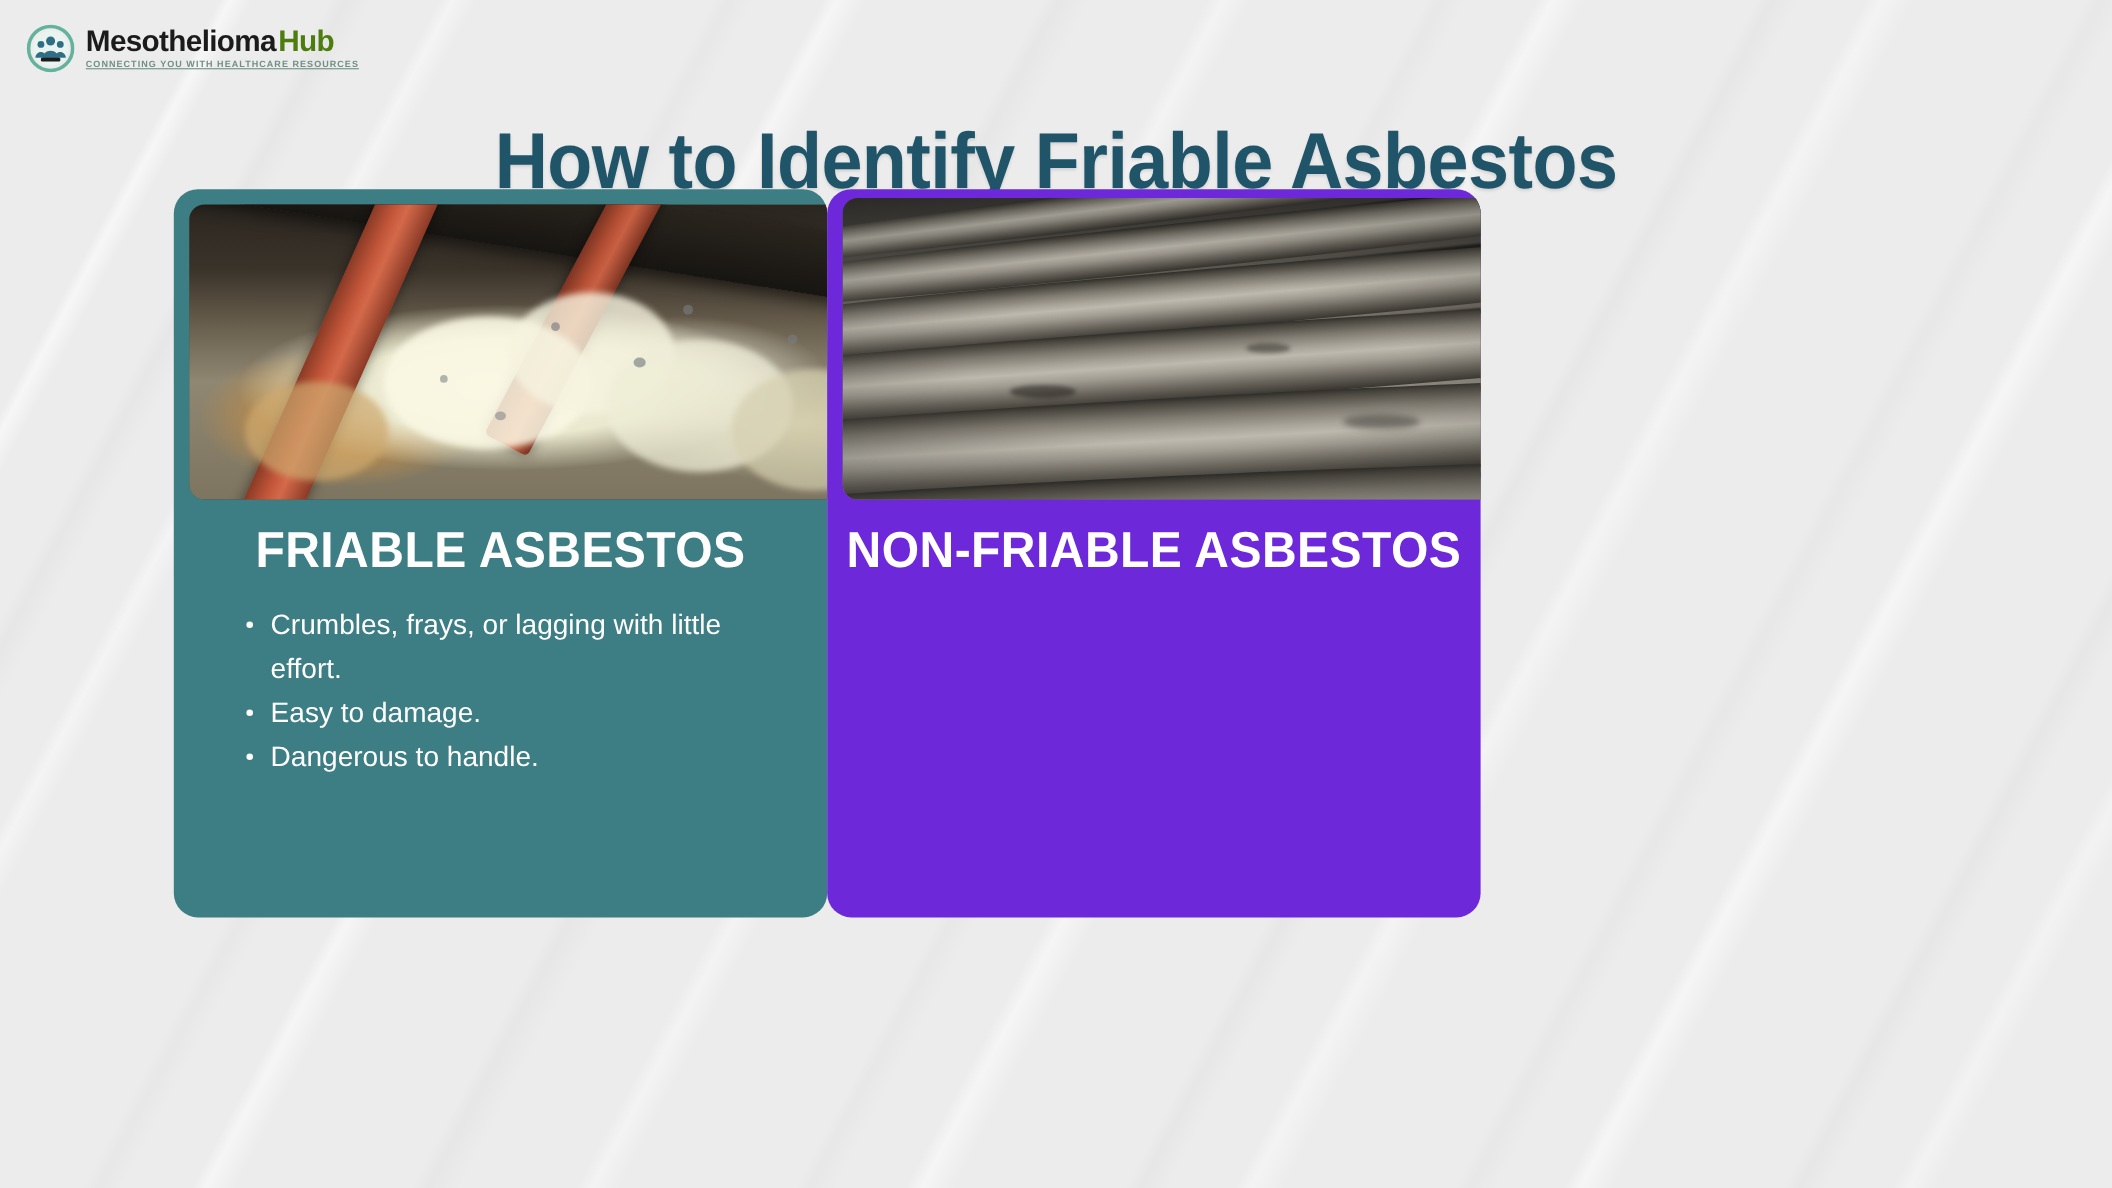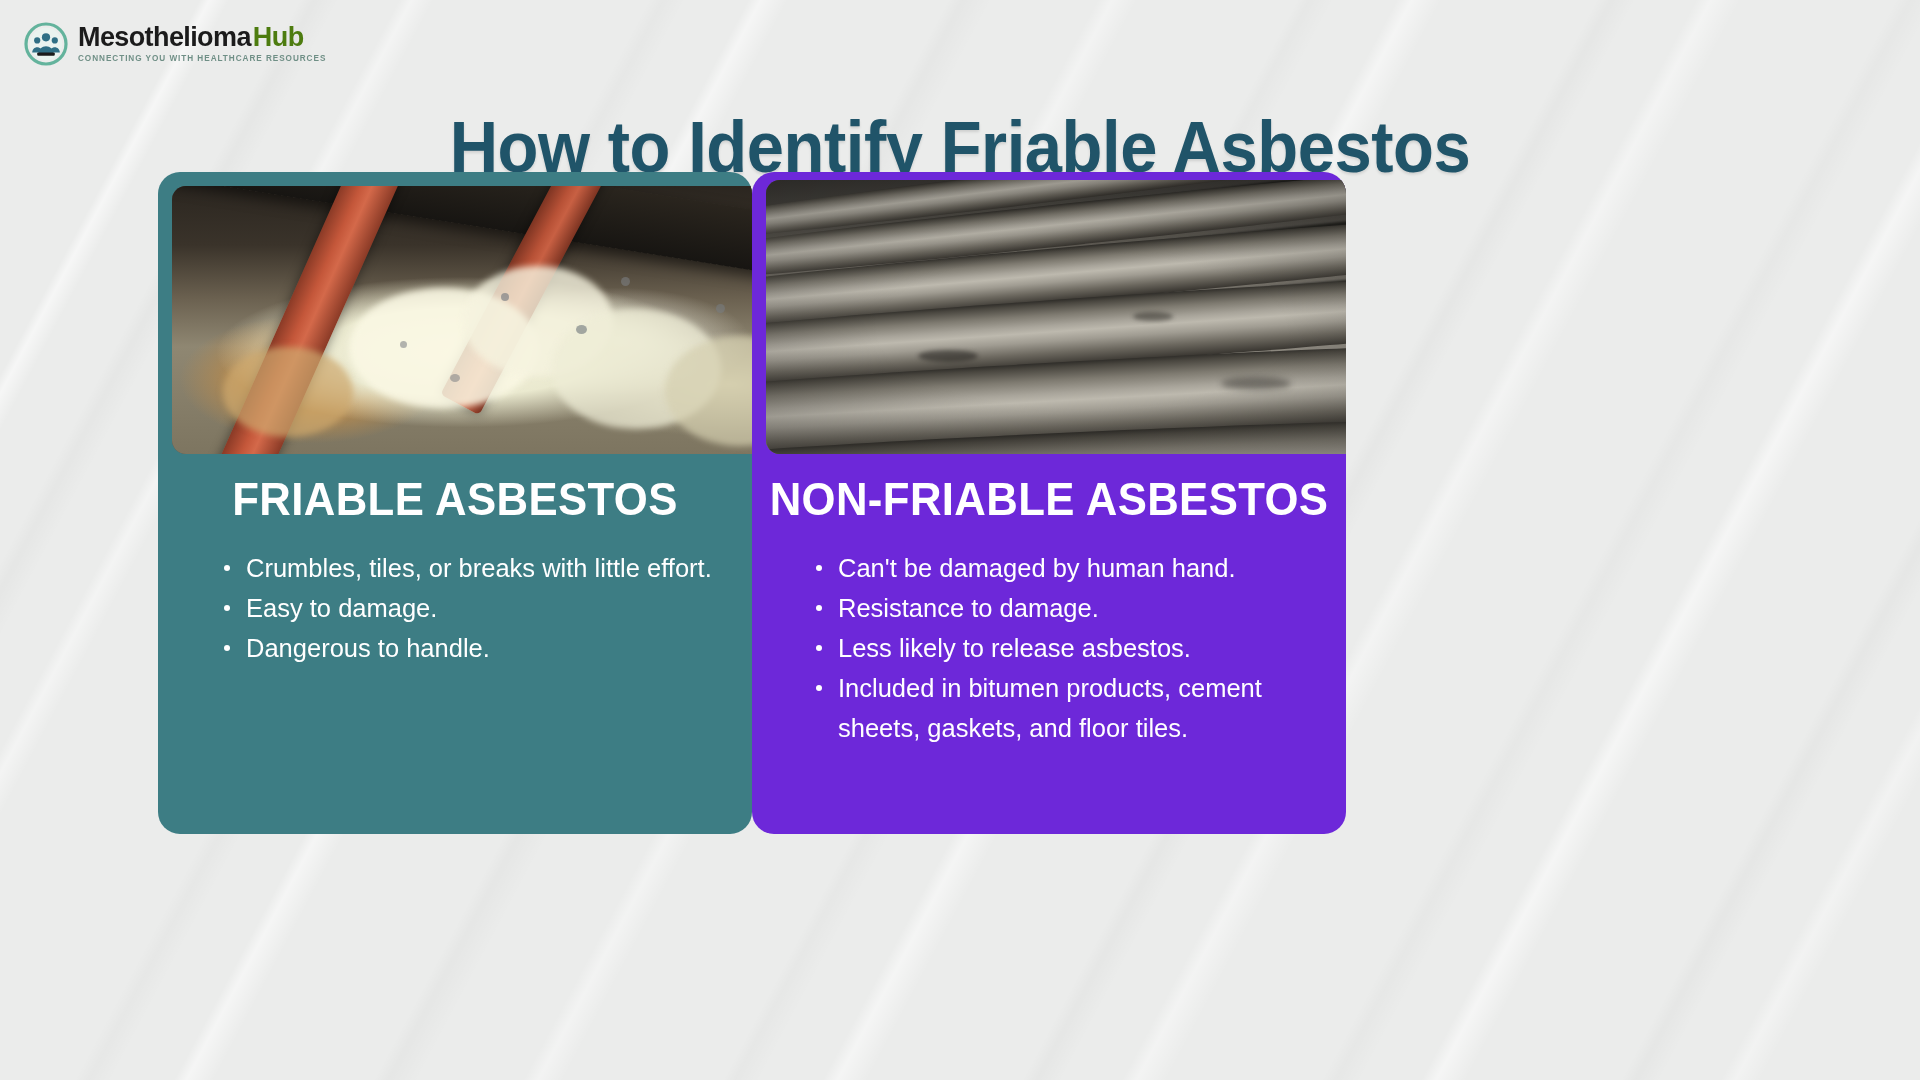--- a/index.html
+++ b/index.html
@@ -30,20 +30,21 @@
     font-family:"Liberation Sans", sans-serif;
     font-size:27px;font-weight:bold;letter-spacing:-.6px;
     display:flex;align-items:baseline;text-align:right;
   }
   #logo-word-main{color:#1b1b1b;}
   #logo-word-accent{color:#4d7c0f;margin-left:2px;}
   #logo-tagline{
     margin-top:4px;
     font-size:8.2px;letter-spacing:.95px;color:#6f8f86;font-weight:bold;
     white-space:nowrap;
+    text-decoration:underline;
   }
 
   
   #page-title{
     position:absolute;left:0;right:0;top:58px;
     text-align:center;
     color:#205469;
     font-family:"Liberation Sans Narrow","Liberation Sans",sans-serif;
     font-size:72px;font-weight:bold;
     letter-spacing:-.5px;
@@ -201,21 +202,21 @@
         <div class="speck" style="left:52%;top:40%;width:8px;height:8px;background:rgba(120,125,130,.65);"></div>
         <div class="speck" style="left:64%;top:52%;width:11px;height:9px;background:rgba(110,118,124,.6);"></div>
         <div class="speck" style="left:36%;top:58%;width:7px;height:7px;background:rgba(130,134,138,.6);"></div>
         <div class="speck" style="left:71%;top:34%;width:9px;height:9px;background:rgba(125,130,135,.55);"></div>
         <div class="speck" style="left:44%;top:70%;width:10px;height:8px;background:rgba(115,120,126,.5);"></div>
         <div class="speck" style="left:86%;top:44%;width:9px;height:9px;background:rgba(120,126,132,.55);"></div>
       </div>
     </div>
     <div class="card-heading">FRIABLE ASBESTOS</div>
     <ul class="card-list">
-      <li>Crumbles, tiles, or breaks with little effort.</li>
+      <li>Crumbles, frays, or lagging with little effort.</li>
       <li>Easy to damage.</li>
       <li>Dangerous to handle.</li>
     </ul>
   </div>
 
   <div class="card right">
     <div class="card-photo">
       <div class="photo-nonfriable">
         <div class="corr" style="top:-6%;height:34px;transform:rotate(-7deg);"></div>
         <div class="groove" style="top:9%;transform:rotate(-7deg);"></div>
@@ -228,21 +229,15 @@
         <div class="corr" style="top:66%;height:80px;transform:rotate(-3.2deg);"></div>
         <div class="groove" style="top:96%;transform:rotate(-3deg);"></div>
         <div class="corr" style="top:92%;height:90px;transform:rotate(-2.6deg);"></div>
         <div class="speck" style="left:24%;top:62%;width:60px;height:12px;background:rgba(26,24,21,.5);border-radius:50%;filter:blur(2px);"></div>
         <div class="speck" style="left:58%;top:48%;width:40px;height:9px;background:rgba(30,28,24,.45);border-radius:50%;filter:blur(2px);"></div>
         <div class="speck" style="left:72%;top:72%;width:70px;height:13px;background:rgba(28,26,22,.4);border-radius:50%;filter:blur(3px);"></div>
         <div class="vign"></div>
       </div>
     </div>
     <div class="card-heading">NON-FRIABLE ASBESTOS</div>
-    <ul class="card-list">
-      <li>Can't be damaged by human hand.</li>
-      <li>Resistance to damage.</li>
-      <li>Less likely to release asbestos.</li>
-      <li>Included in bitumen products, cement sheets, gaskets, and floor tiles.</li>
-    </ul>
   </div>
 
 </div>
 
 </body></html>

